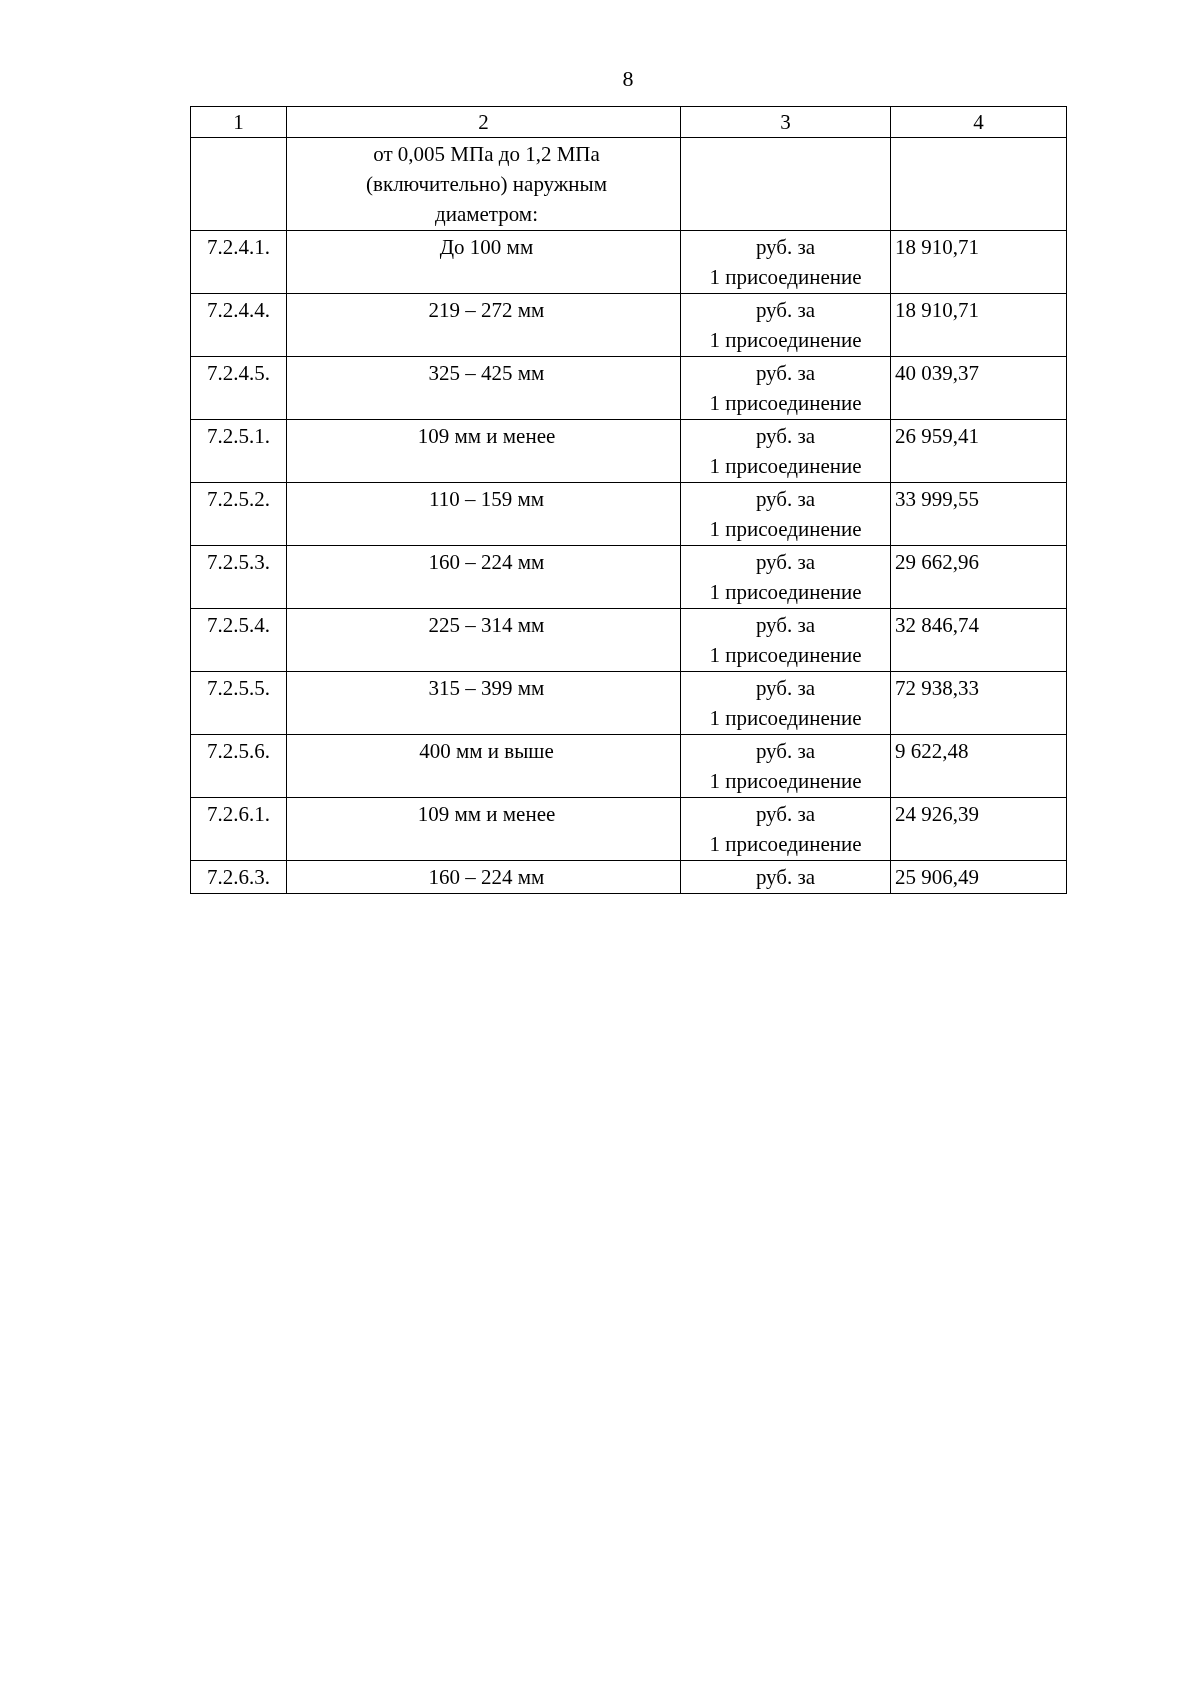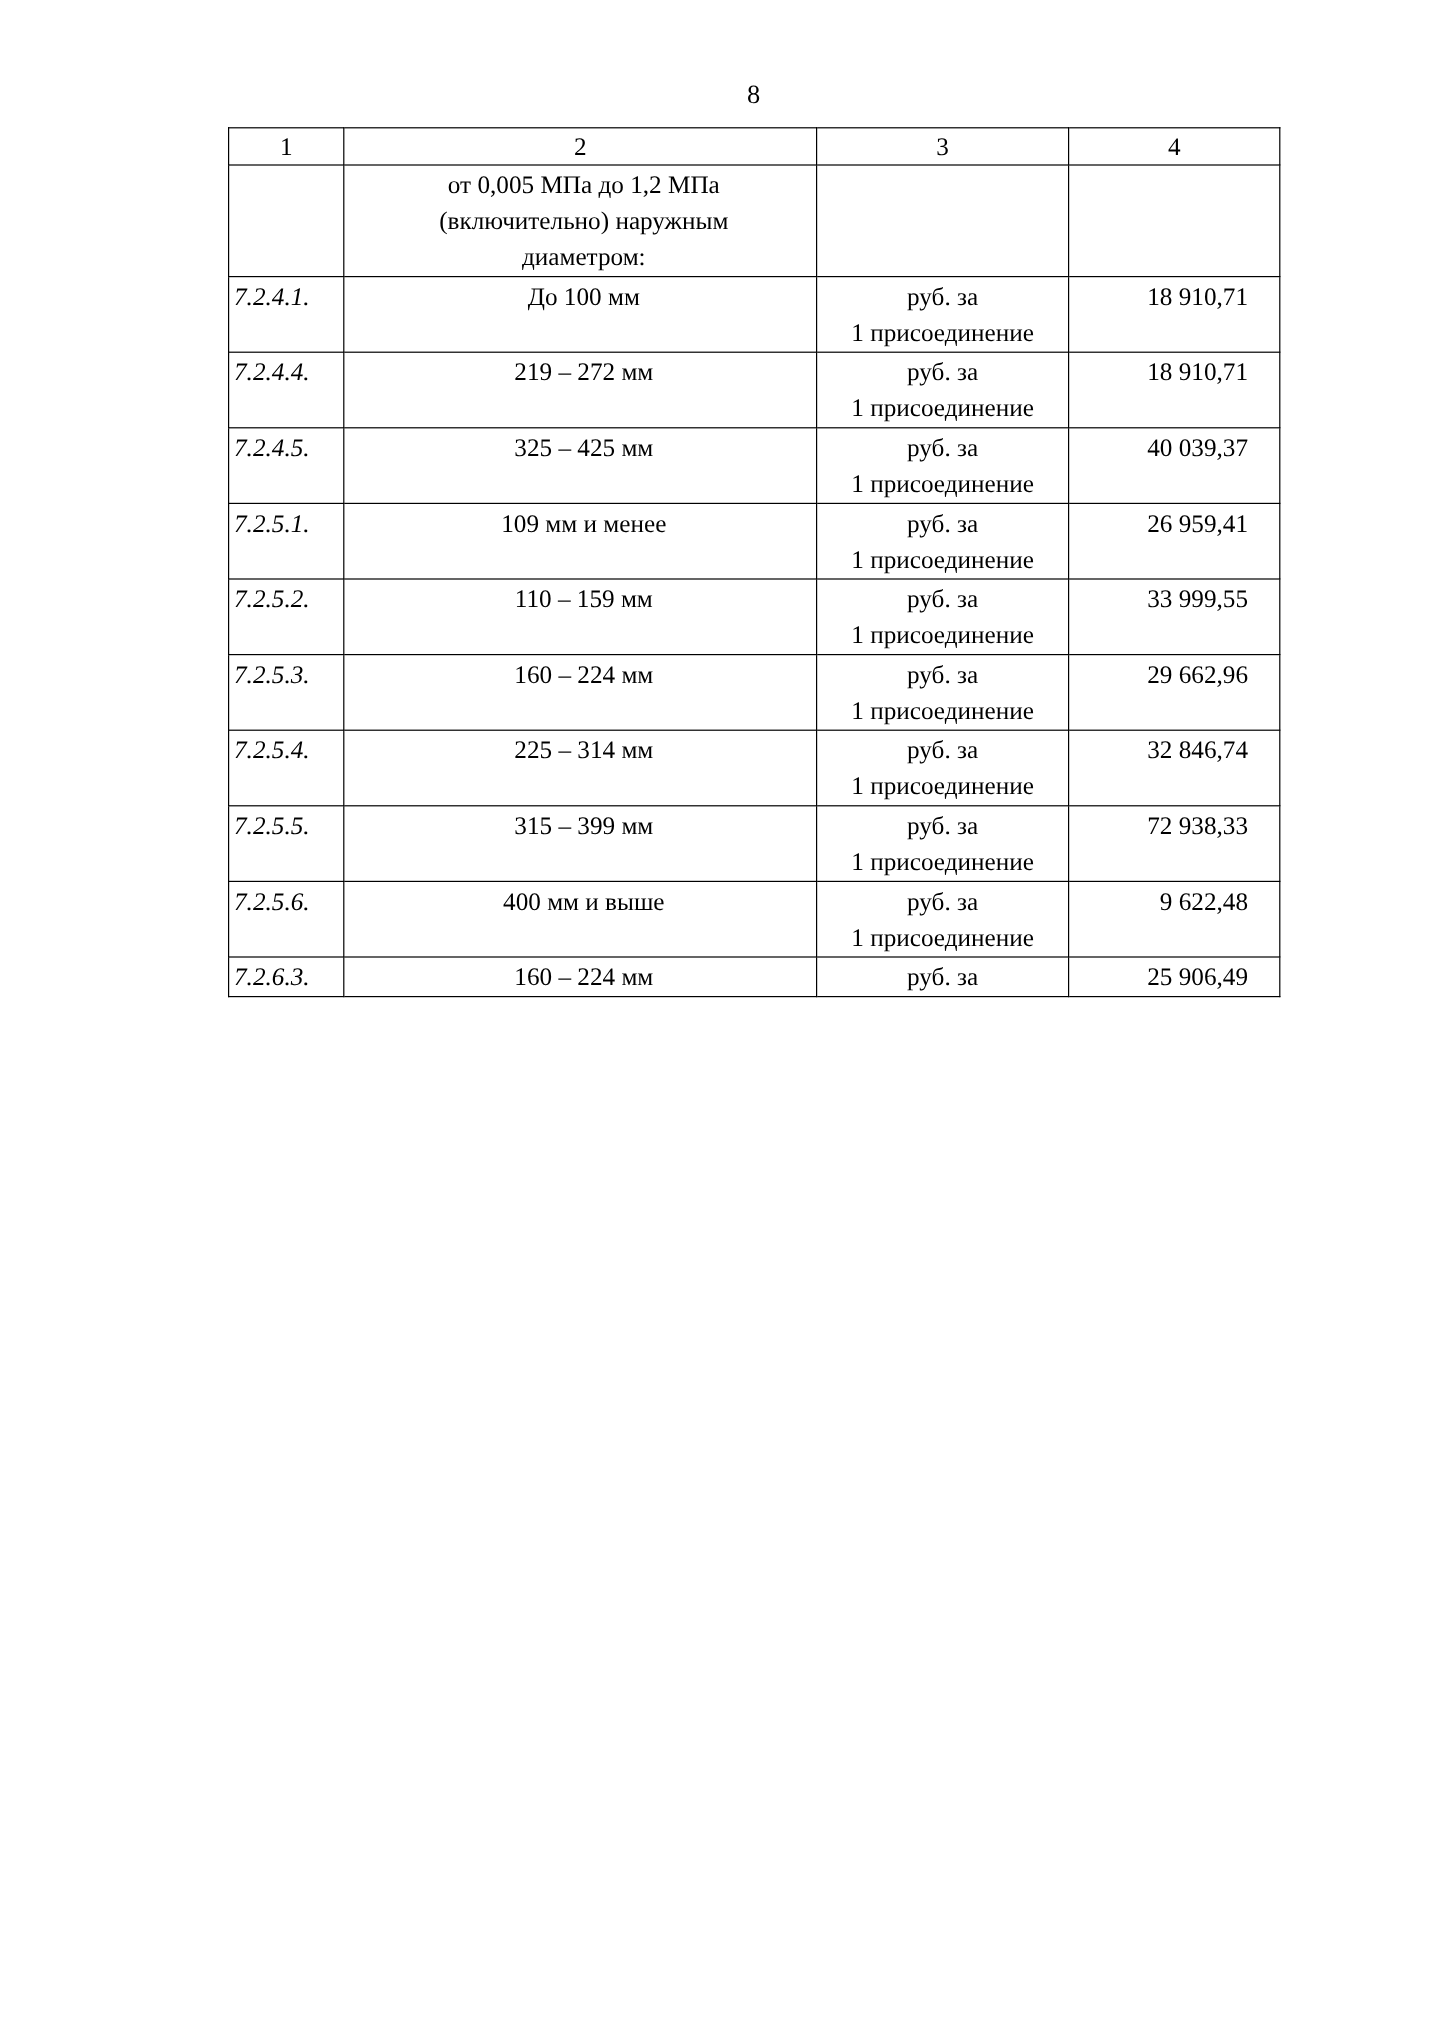--- a/index.html
+++ b/index.html
@@ -38,24 +38,24 @@
     padding: 1px 4px;
     vertical-align: top;
     overflow: hidden;
   }
   .tariff-table th {
     font-weight: normal;
     text-align: center;
     height: 31px;
     padding: 0 4px;
   }
-  .col-num   { text-align: left; font-style: italic; }
+  .col-num   { text-align: center; }
   .col-desc  { text-align: center; padding-left: 10px !important; white-space: pre-line; }
   .col-unit  { text-align: center; }
-  .col-value { text-align: right; padding-right: 26px !important; }
+  .col-value { text-align: left; padding-right: 26px !important; }
   .unit-line { text-align: center; }
 </style>
 </head>
 <body>
 
 <div class="page">
   <div class="page-number">8</div>
 
   <table class="tariff-table">
     <colgroup>
@@ -156,20 +156,29 @@
         <tr>
           <td class="col-num">7.2.5.6.</td>
           <td class="col-desc">400 мм и выше</td>
           <td class="col-unit">
             <div class="unit-line">руб. за</div>
             <div class="unit-line">1 присоединение</div>
           </td>
           <td class="col-value">9 622,48</td>
         </tr>
         <tr>
+          <td class="col-num">7.2.6.1.</td>
+          <td class="col-desc">109 мм и менее</td>
+          <td class="col-unit">
+            <div class="unit-line">руб. за</div>
+            <div class="unit-line">1 присоединение</div>
+          </td>
+          <td class="col-value">24 926,39</td>
+        </tr>
+        <tr>
           <td class="col-num">7.2.6.3.</td>
           <td class="col-desc">160 – 224 мм</td>
           <td class="col-unit">
             <div class="unit-line">руб. за</div>
           </td>
           <td class="col-value">25 906,49</td>
         </tr>
       </tbody>
   </table>
 </div>

